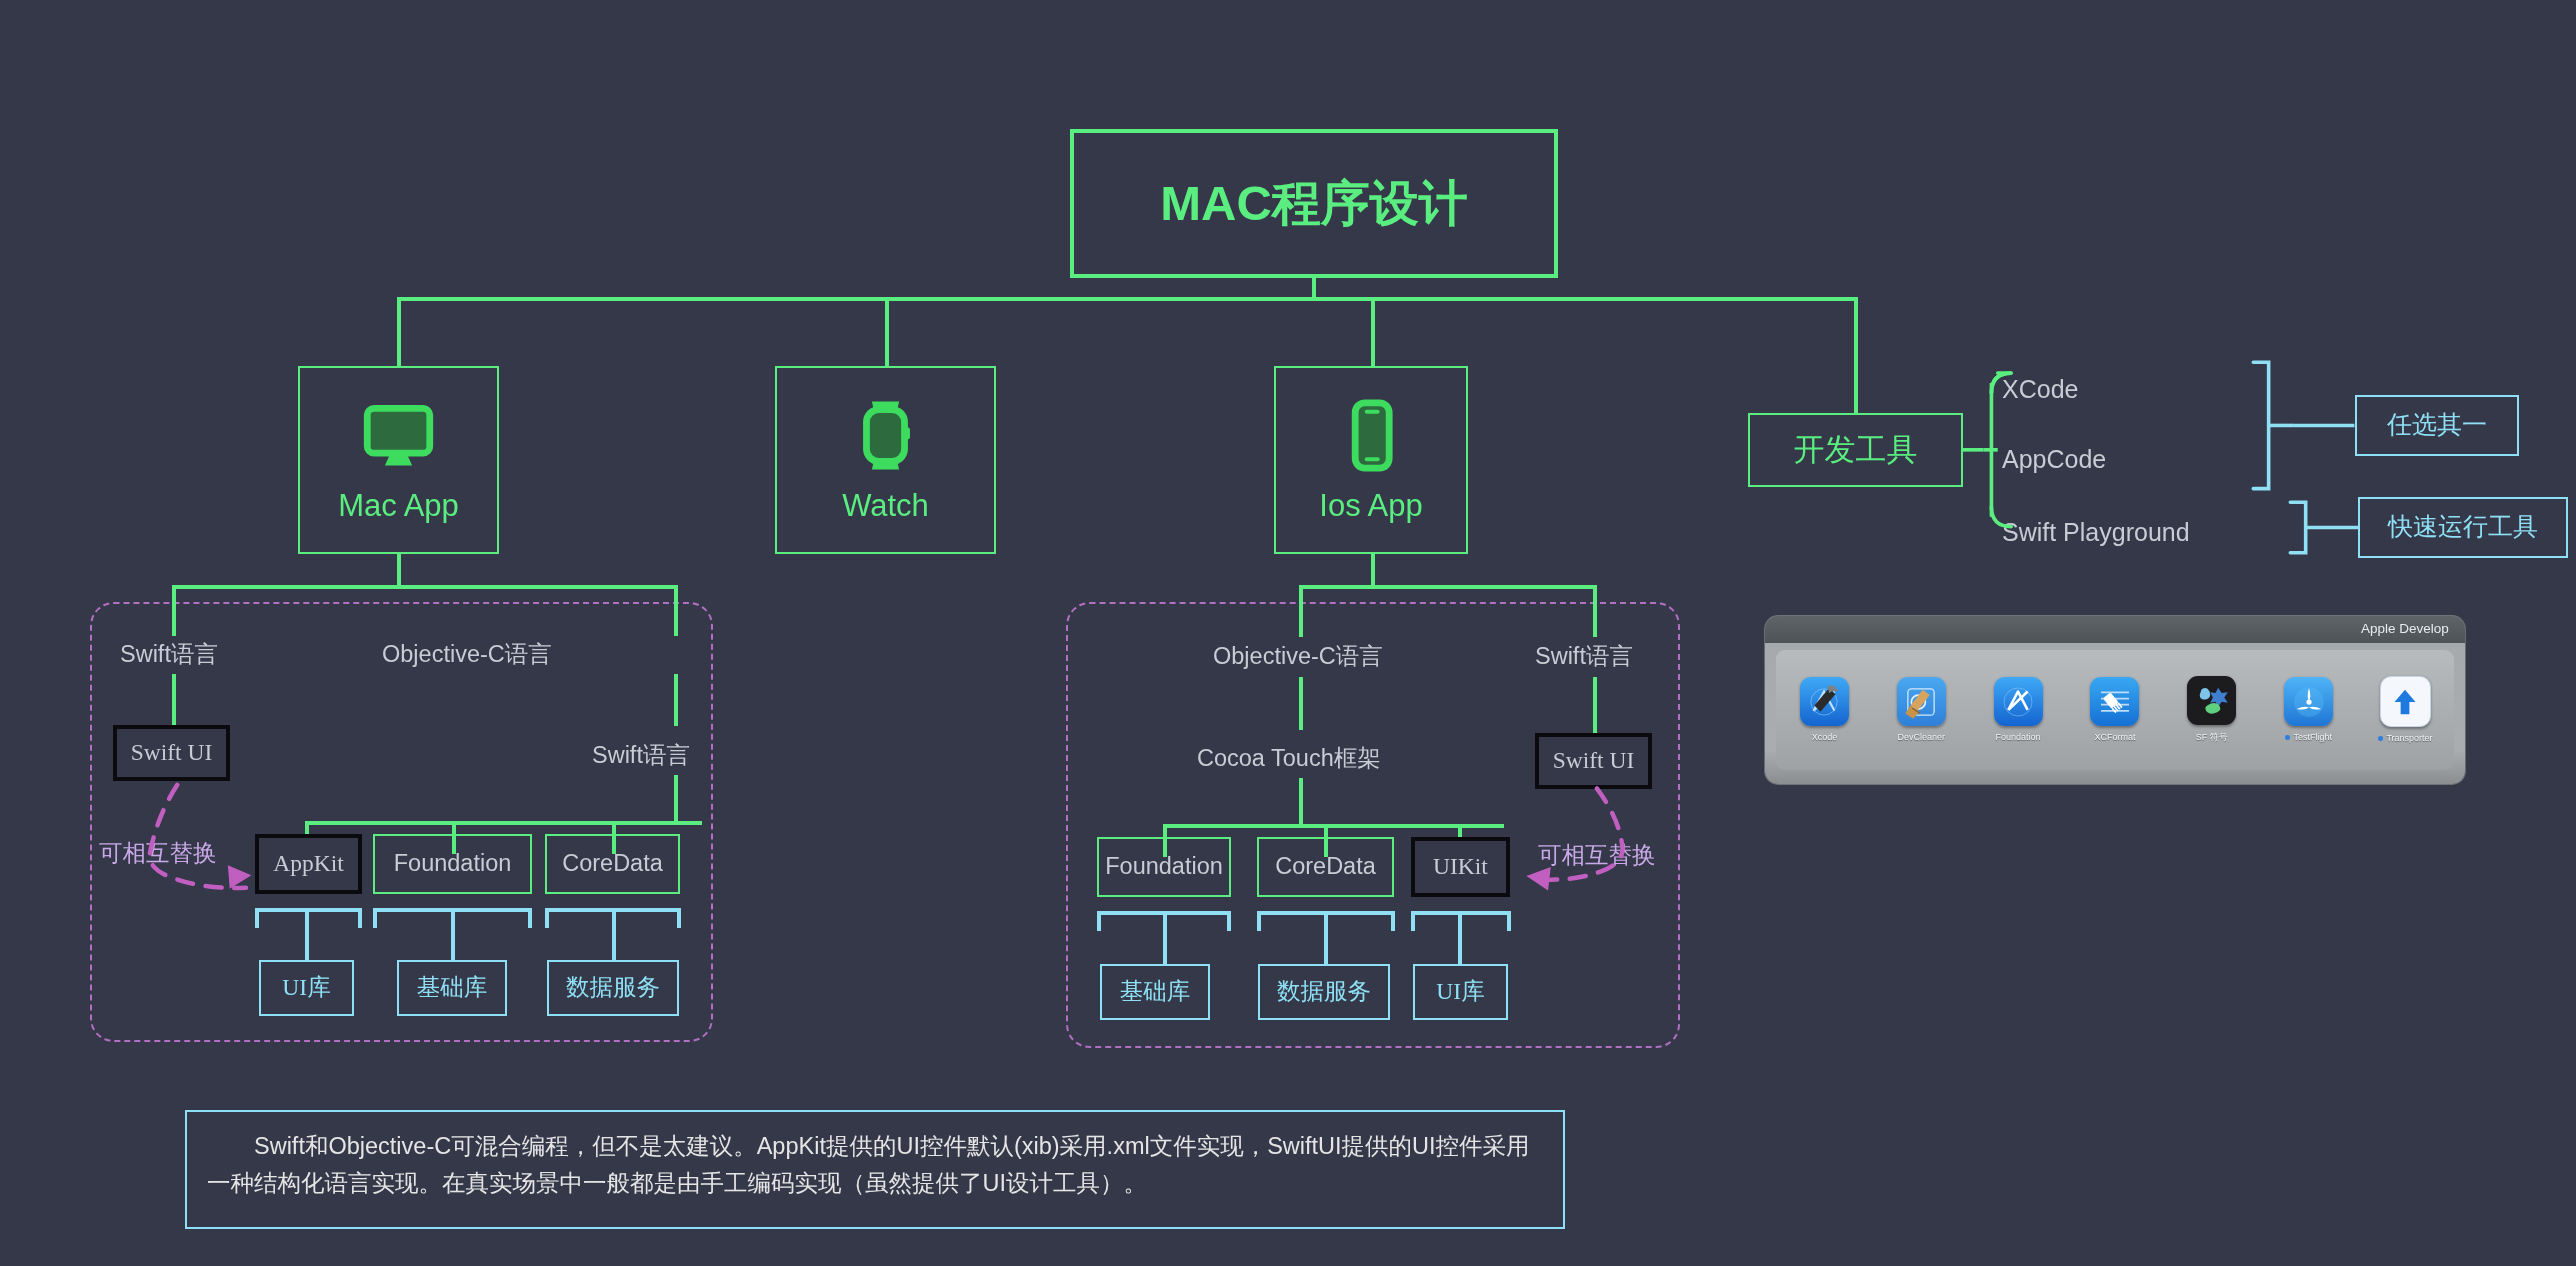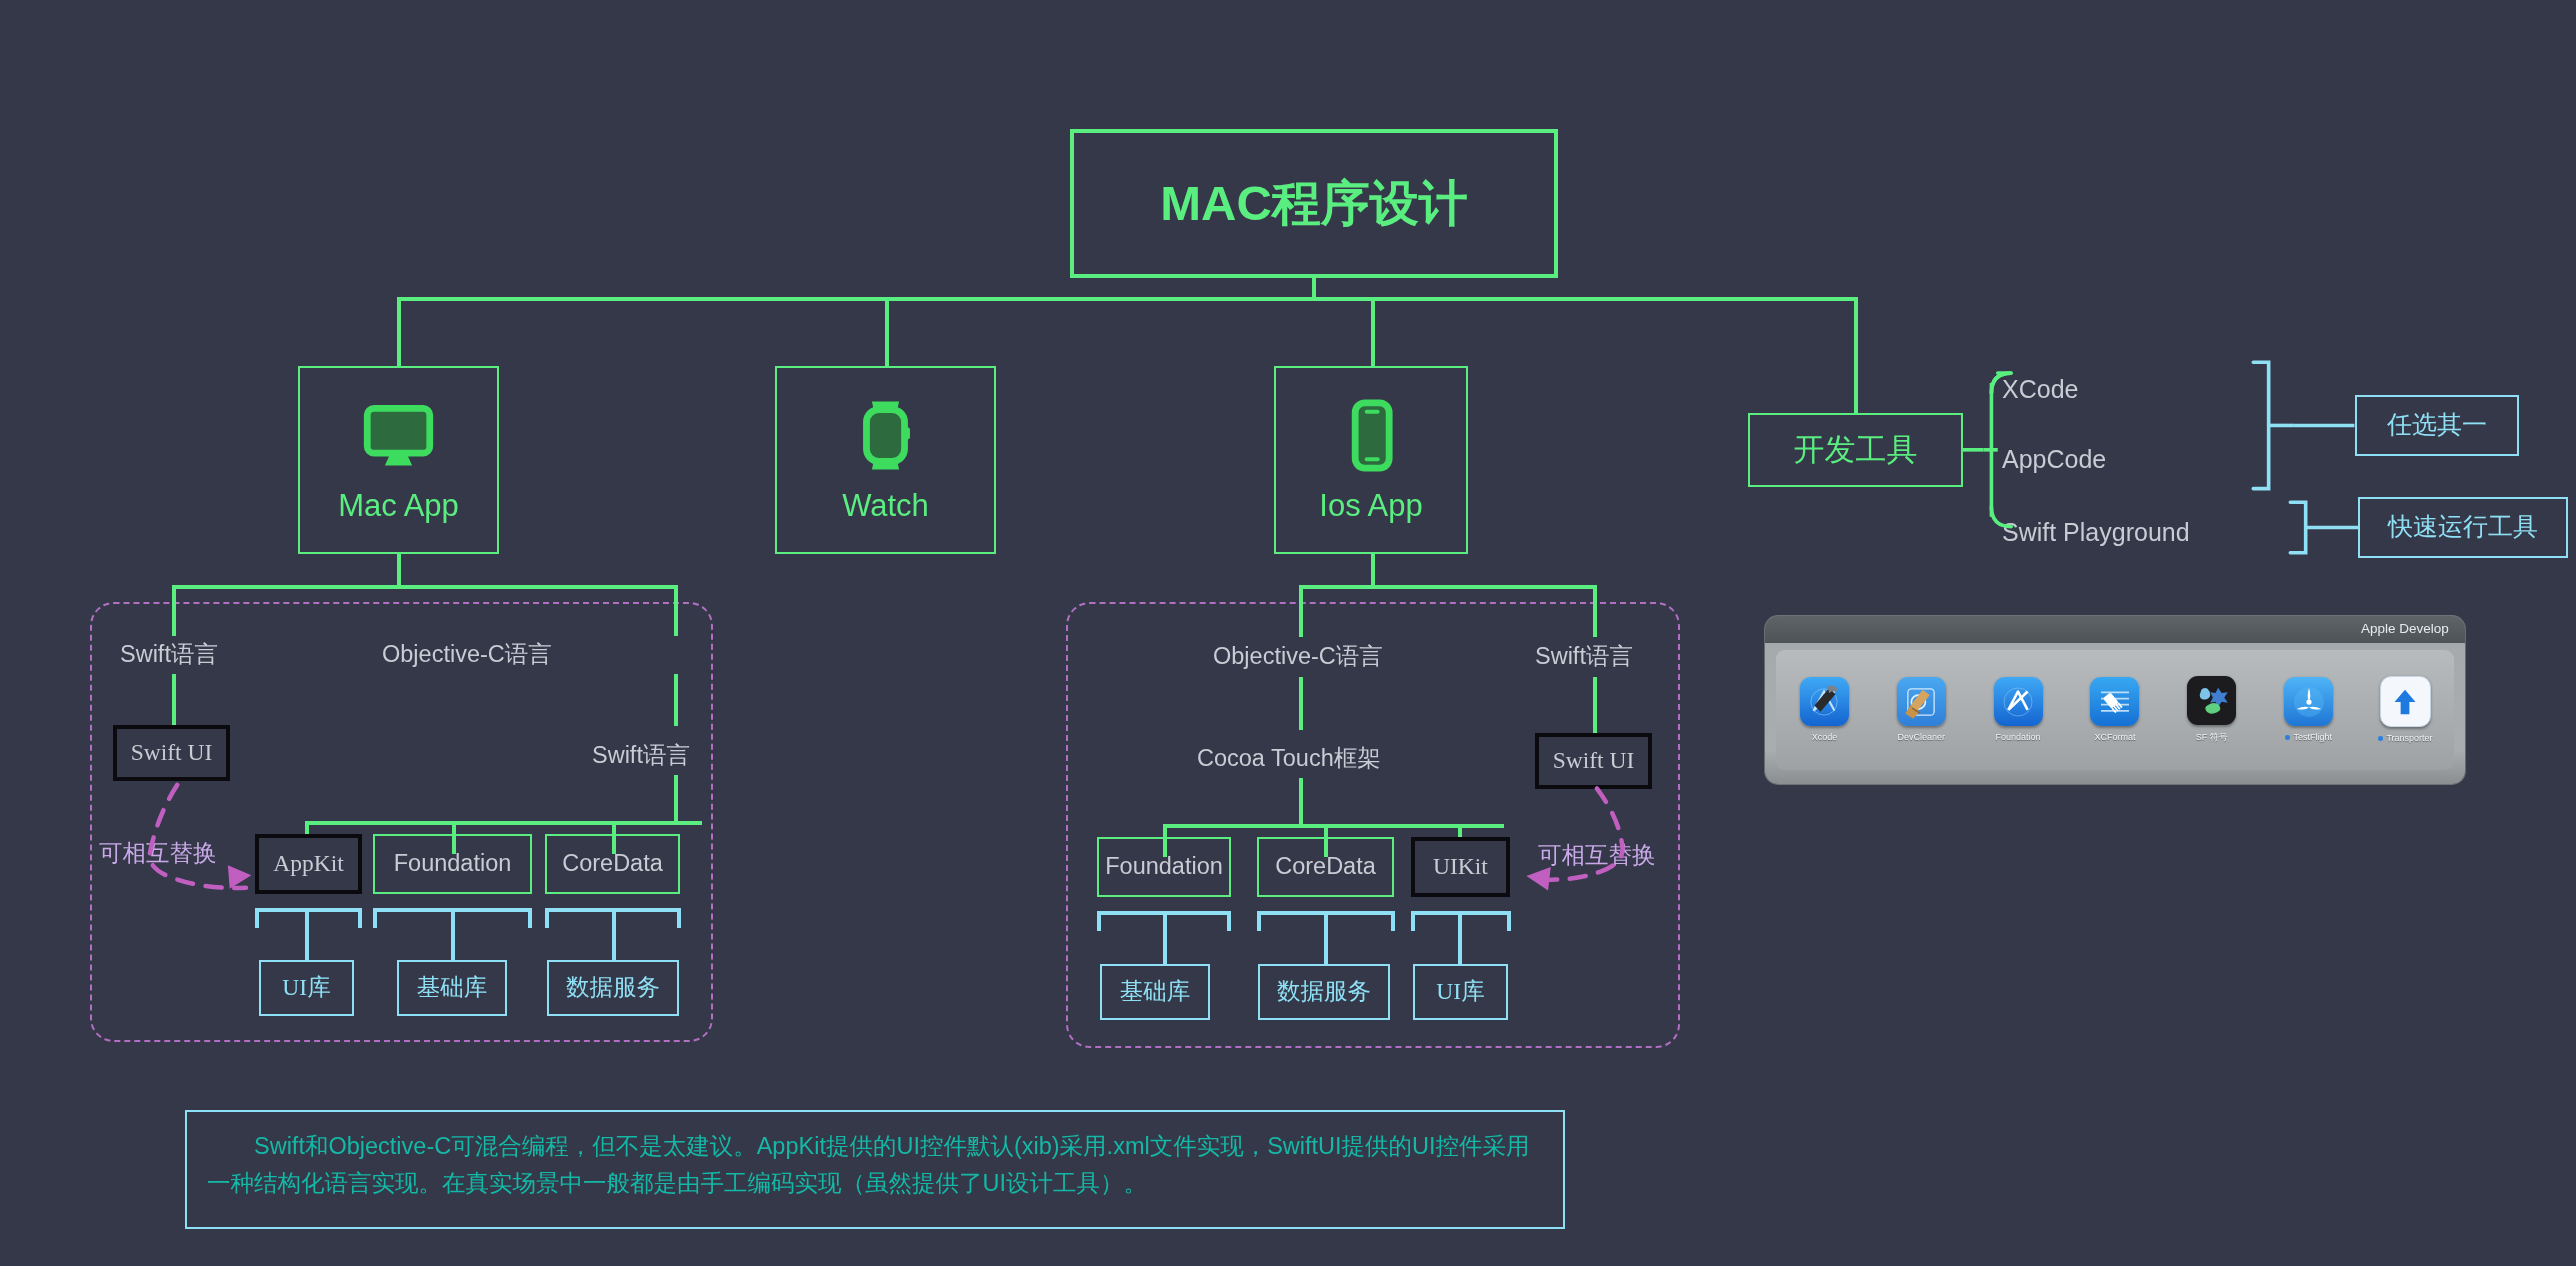--- a/index.html
+++ b/index.html
@@ -133,21 +133,21 @@
   }
   .run-dot{
     width:4.5px;height:4.5px;border-radius:50%;background:#2f7fe0;display:inline-block;
   }
 
   
   #note{
     position:absolute;left:185px;top:1062px;width:1380px;height:119px;
     box-sizing:border-box;
     border:2.7px solid #8fe0f5;
-    color:#14b8a6;
+    color:#e5e5e5;
     font-size:23.5px;line-height:1.55;
     padding:16.3px 20px 0 20px;
     text-indent:47px;
   }
 </style>
 </head>
 <body>
 
 <div id="stage">
 

